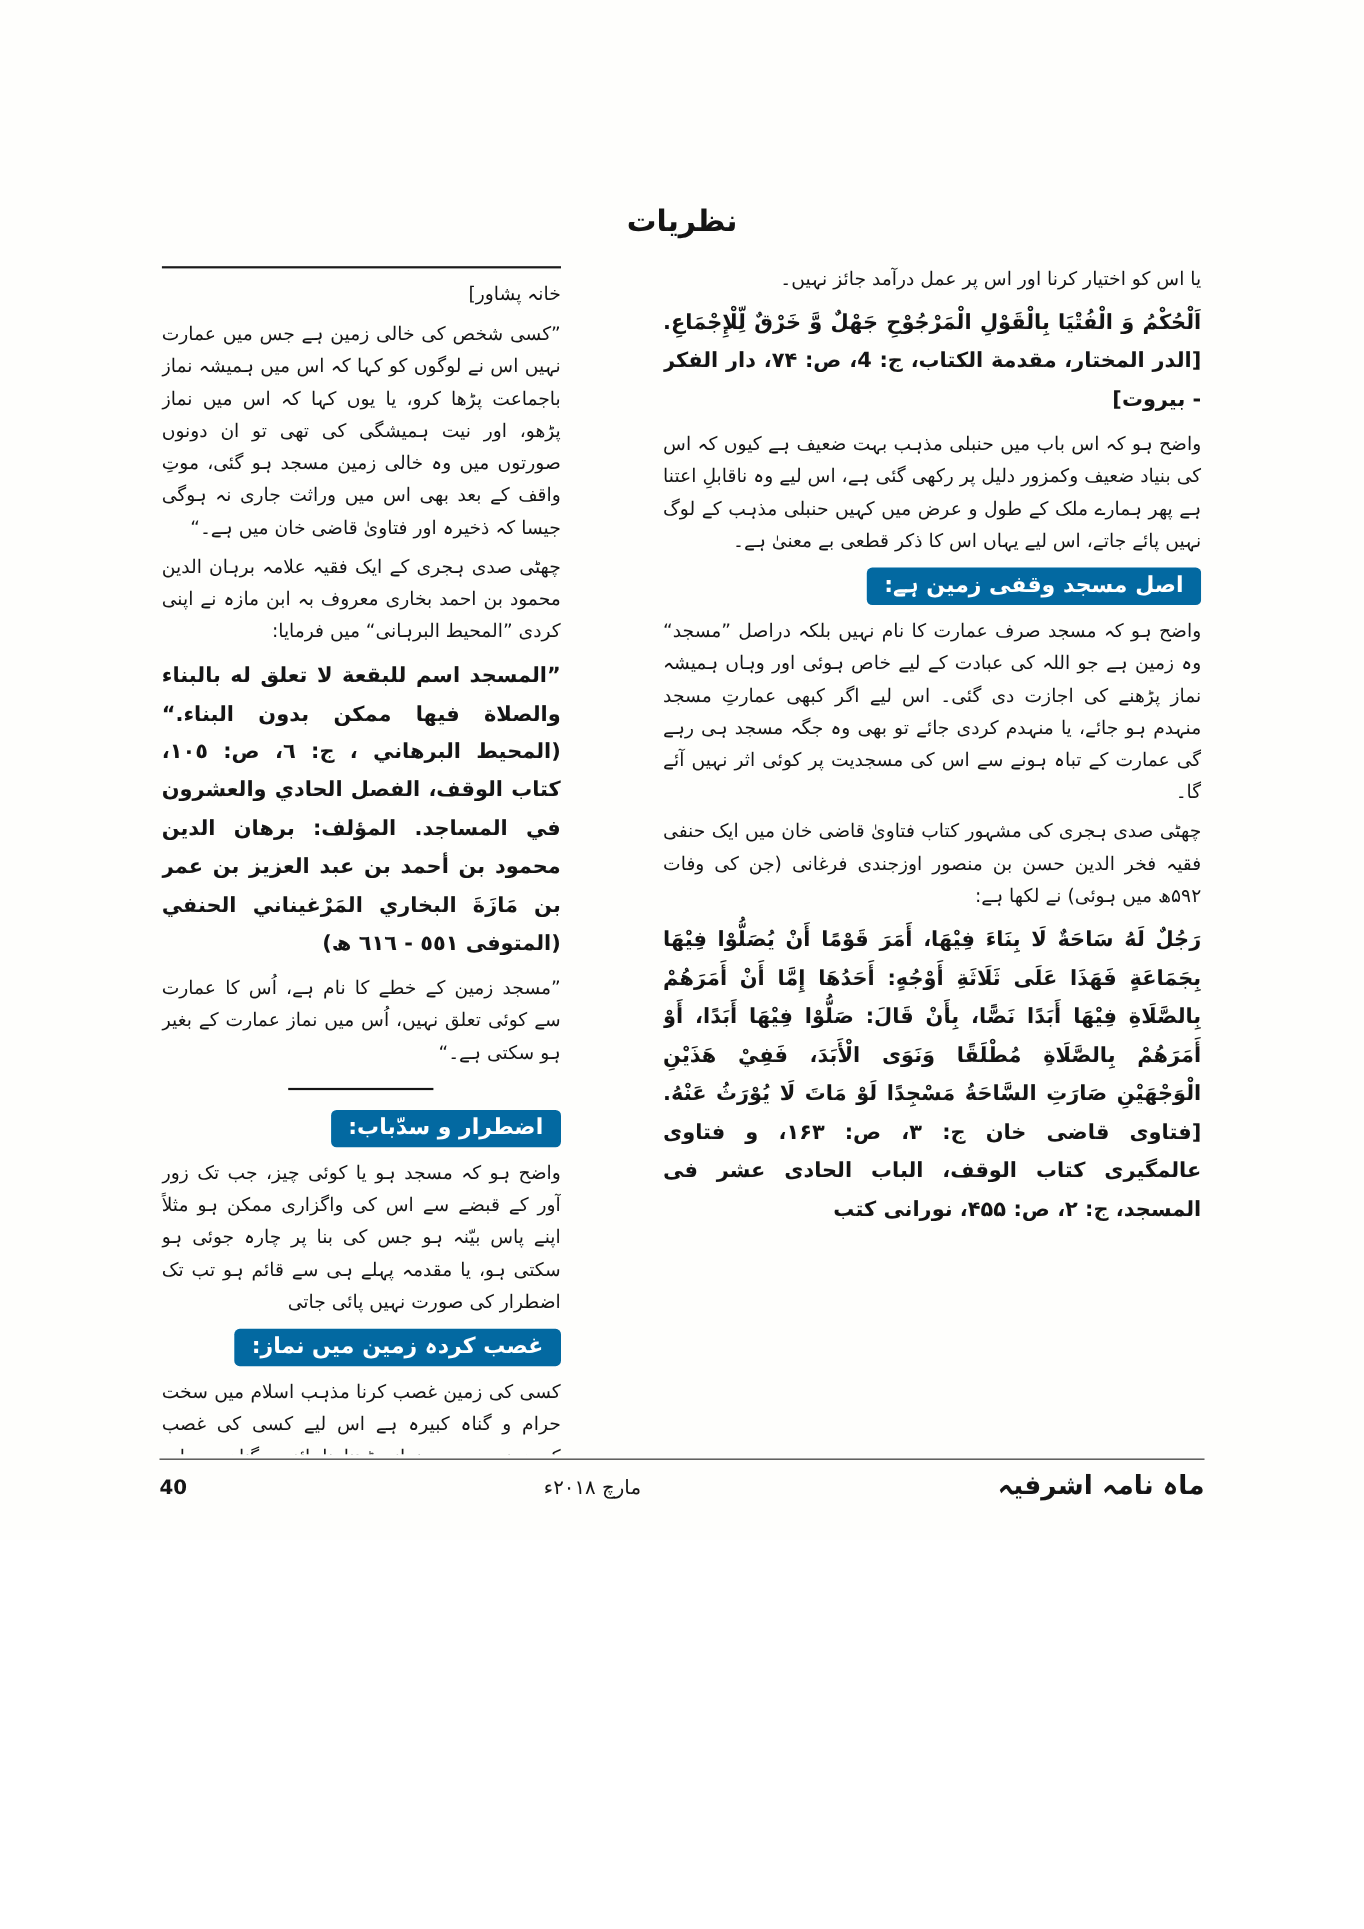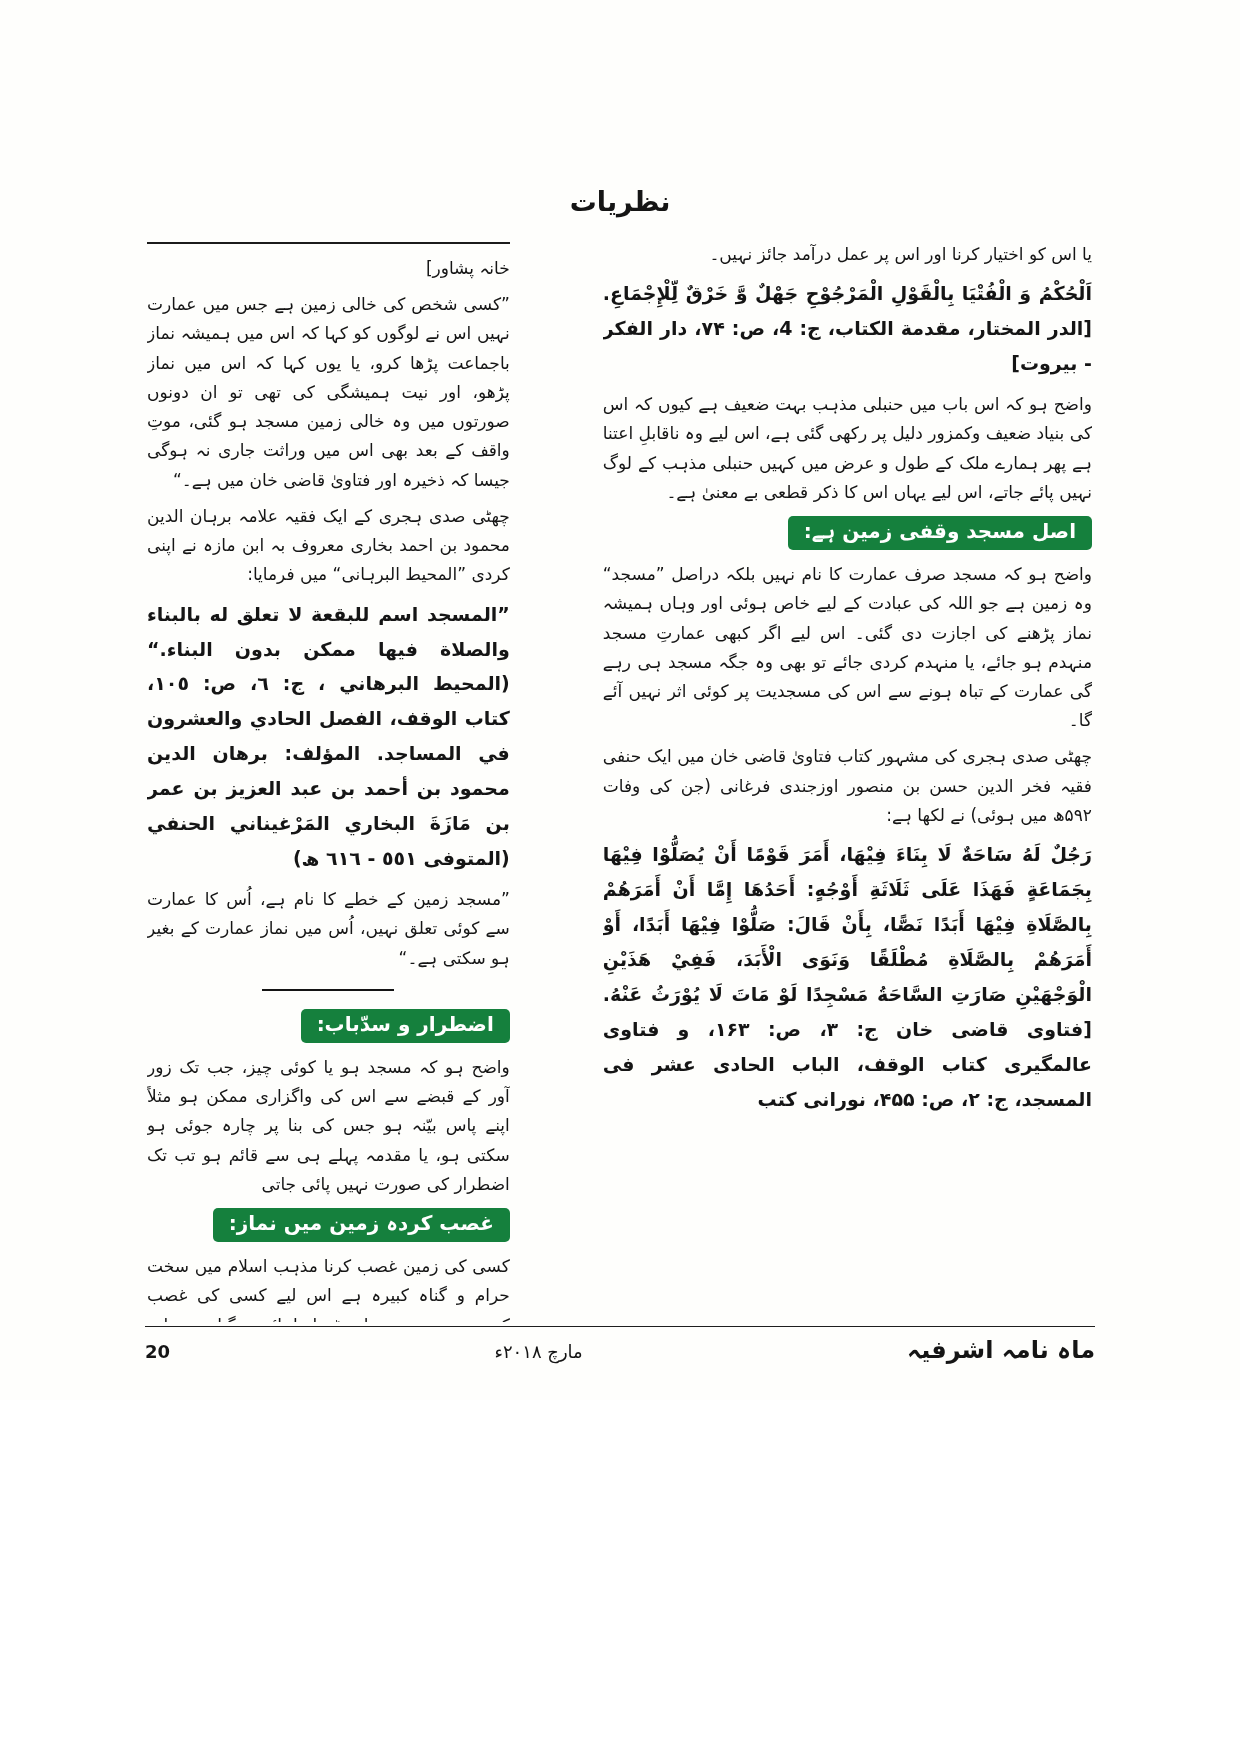--- a/index.html
+++ b/index.html
@@ -42,21 +42,21 @@
   .para.continuation { text-align-last: right; }
   .arabic {
     font-size: 19px; line-height: 1.84;
     font-weight: bold;
     text-align: justify; text-align-last: right;
     margin: 3px 0 9px;
   }
   .heading-row { text-align: right; margin: 9px 0 10px; }
   .heading-bar {
     display: inline-block;
-    background: #15803d; color: #ffffff;
+    background: #0369a1; color: #ffffff;
     font-weight: bold; font-size: 20px;
     padding: 3px 16px 7px;
     border-radius: 5px;
   }
   .divider {
     width: 132px; border-top: 2px solid #141414;
     margin: 16px auto 18px;
   }
   .footer {
     position: absolute; top: 1326px; right: 145px; left: 145px;
@@ -108,16 +108,16 @@
       </div>
       <p class="para">کسی کی زمین غصب کرنا مذہب اسلام میں سخت حرام و گناہ کبیرہ ہے اس لیے کسی کی غصب کردہ زمین میں نماز پڑھنا ناجائز و گناہ ہے اور نمازی پر فرض ہے کہ دوسری زمین پر دوبارہ نماز ادا کرے، یہاں تک کہ دوسرے کی زمین میں بلا اجازت نماز پڑھنا مکروہ ہے اس لیے شرعاً یہ ممکن نہیں کہ کوئی مسجد دوسرے کی زمین پر غصباً تعمیر کی جائے اور مسلمان دانستہ اس میں نماز پڑھیں، الزام الگ چیز ہے۔</p>
 
     </div>
 
   </div>
 
   <div class="footer">
     <span class="footer-magazine">ماہ نامہ اشرفیہ</span>
     <span class="footer-date">مارچ ۲۰۱۸ء</span>
-    <span class="footer-page">20</span>
+    <span class="footer-page">40</span>
   </div>
 
 </div>
 
 </body></html>

